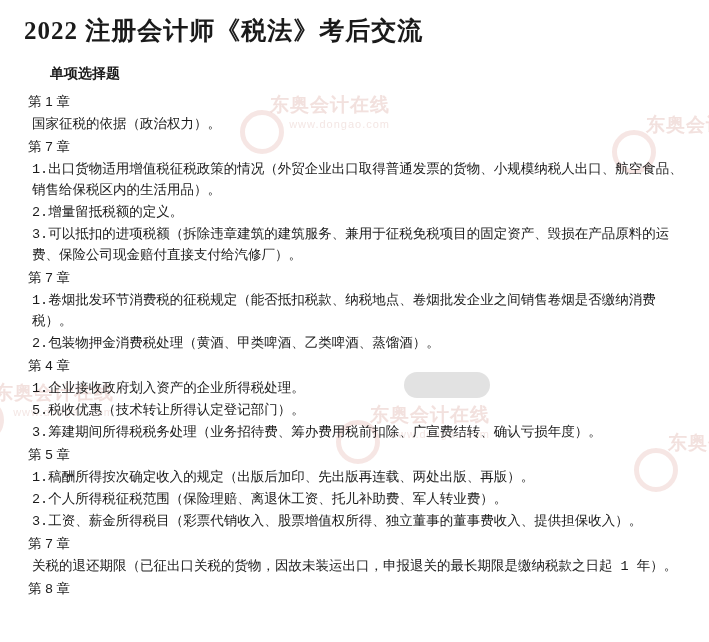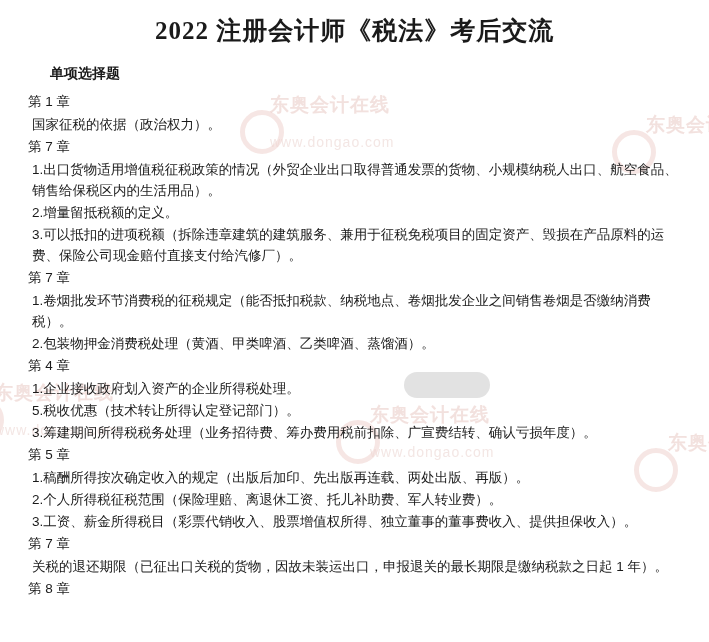--- a/index.html
+++ b/index.html
@@ -24,28 +24,29 @@
     z-index: 0;
     overflow: hidden;
   }
   .wm {
     position: absolute;
     color: #e9c9c4;
     opacity: .55;
     font-family: "Liberation Sans", sans-serif;
     white-space: nowrap;
     font-weight: bold;
+    text-align: right;
   }
   .wm .wm-sub {
     display: block;
-    font-size: 14px;
+    font-size: 11px;
     letter-spacing: 1px;
     font-weight: normal;
     color: #ead2ce;
-    margin-top: 16px;
+    margin-top: 0;
   }
   .wm-big { font-size: 19px; letter-spacing: 1px; }
   .wm-ring {
     position: absolute;
     width: 34px;
     height: 34px;
     border-radius: 50%;
     border: 5px solid #f0d6d2;
     opacity: .6;
   }
@@ -63,21 +64,20 @@
   }
 
   
   .page {
     position: relative;
     z-index: 2;
     padding: 0 24px;
     box-sizing: border-box;
   }
   h1.doc-title {
-    text-align: center;
     font-size: 25px;
     font-weight: bold;
     margin: 14px 0 18px 0;
     letter-spacing: 1px;
     font-family: "Liberation Serif", "DejaVu Serif", serif;
   }
   .section-head {
     font-size: 14px;
     font-weight: bold;
     margin: 0 0 8px 26px;
@@ -86,21 +86,21 @@
   .chapter {
     font-size: 13.5px;
     margin: 0 0 2px 4px;
     line-height: 21px;
     font-family: "Liberation Sans", "DejaVu Sans", sans-serif;
   }
   .item {
     font-size: 13.5px;
     margin: 0 0 1px 8px;
     line-height: 21px;
-    font-family: Liberation Sans, sans-serif;
+    font-family: Liberation Mono, monospace;
     text-indent: 0;
   }
   .item.wrap {
   }
 </style>
 </head>
 <body>
 
 <div class="watermark-layer">
   <div class="wm wm-big" style="left:270px; top:92px;">

